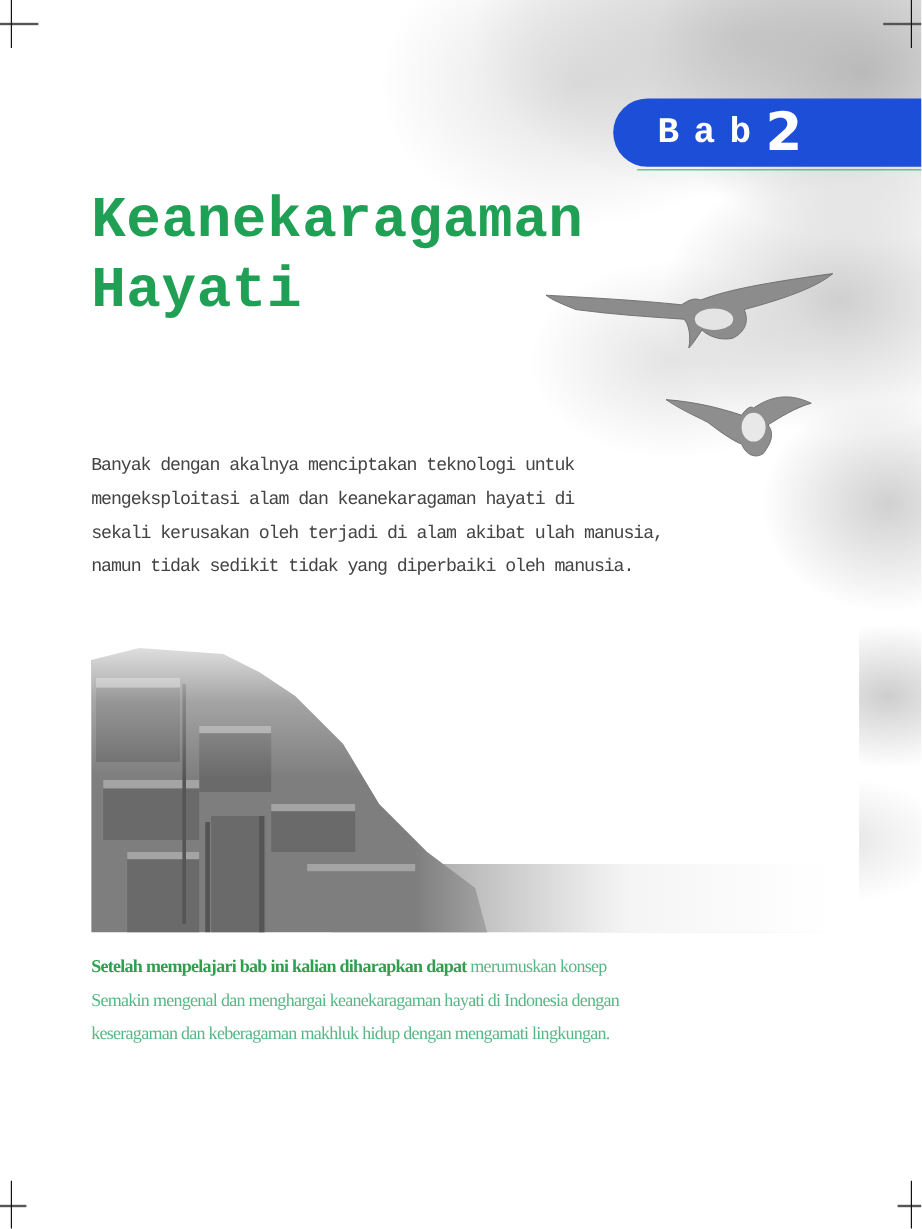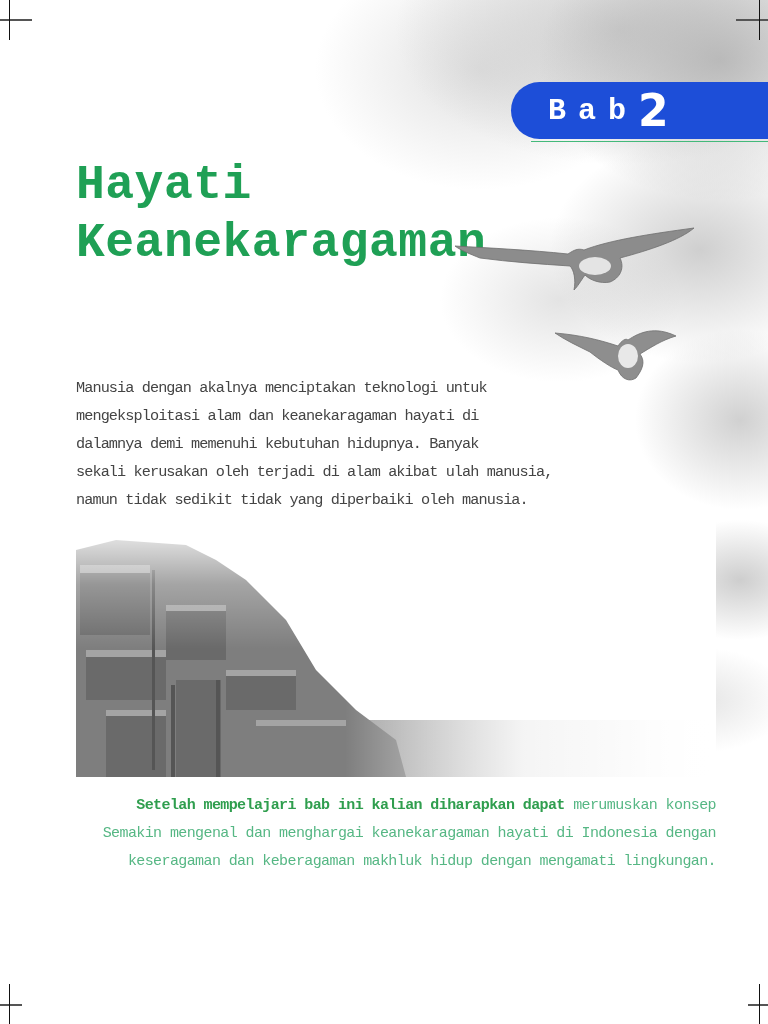--- a/index.html
+++ b/index.html
@@ -74,22 +74,22 @@
       font-size: 15.2px; line-height: 28px; letter-spacing: -0.9px;
     }
     .intro span { display: block; white-space: nowrap; }
 
     
     .cliff { position: absolute; left: 76px; top: 520px; width: 640px; height: 257px; overflow: hidden; }
 
     
     .objectives {
       position: absolute; left: 76px; top: 792px; width: 640px;
-      color: #56b784; font-family: Liberation Mono, monospace;
-      font-size: 15px; line-height: 28px; letter-spacing: -0.6px; text-align: right;
+      color: #56b784; font-family: Liberation Serif, serif;
+      font-size: 15px; line-height: 28px; letter-spacing: -0.6px;
     }
     .objectives .line { display: block; white-space: nowrap; }
     .objectives .lead { color: #2f9e4e; font-weight: bold; }
   </style>
 </head>
 <body>
 
 <div class="page">
   <div class="sky"></div>
 
@@ -110,45 +110,44 @@
       <div class="v"></div>
     </div>
 
   <div class="bab-badge">
     <span class="bab-word">Bab</span>
     <span class="bab-num">2</span>
   </div>
   <div class="bab-underline"></div>
 
   <h1 class="title">
+    <span>Keanekaragaman</span>
     <span>Hayati</span>
-    <span>Keanekaragaman</span>
   </h1>
 
   <svg class="birds" viewBox="0 0 260 170">
 
     <g fill="#8c8c8c" stroke="#6f6f6f" stroke-width="0.8">
       <path d="M5 26 C40 28 80 30 118 34 C124 30 128 28 134 30 C160 20 200 14 244 8 C230 20 200 30 170 38 C175 48 170 58 160 62 C150 64 140 60 135 55 C130 62 128 66 124 70 C126 60 124 50 120 46 C90 44 60 42 30 38 C20 34 10 30 5 26 Z"></path>
     </g>
     <g fill="#e4e4e4">
       <ellipse cx="145" cy="46" rx="16" ry="9"></ellipse>
     </g>
 
     <g fill="#8e8e8e" stroke="#707070" stroke-width="0.8">
       <path d="M105 113 C130 115 150 120 168 126 C172 120 176 118 178 120 C190 112 205 106 226 116 C212 120 200 128 190 134 C196 142 192 150 186 158 C180 162 172 160 168 150 C162 148 150 140 140 132 C128 126 115 120 105 113 Z"></path>
     </g>
     <g fill="#e8e8e8">
       <ellipse cx="178" cy="136" rx="10" ry="12"></ellipse>
     </g>
   </svg>
 
   <div class="intro">
-    <span>Manusia dengan akalnya menciptakan teknologi untuk</span>
+    <span>Banyak dengan akalnya menciptakan teknologi untuk</span>
     <span>mengeksploitasi alam dan keanekaragaman hayati di</span>
-    <span>dalamnya demi memenuhi kebutuhan hidupnya. Banyak</span>
     <span>sekali kerusakan oleh terjadi di alam akibat ulah manusia,</span>
     <span>namun tidak sedikit tidak yang diperbaiki oleh manusia.</span>
   </div>
 
   <svg class="cliff" viewBox="0 0 640 257" preserveAspectRatio="none">
     <defs>
       <linearGradient id="fadeRight" x1="0" y1="0" x2="1" y2="0">
         <stop offset="0" stop-color="#ffffff" stop-opacity="0"></stop>
         <stop offset="0.42" stop-color="#ffffff" stop-opacity="0"></stop>
         <stop offset="0.7" stop-color="#ffffff" stop-opacity="0.85"></stop>

